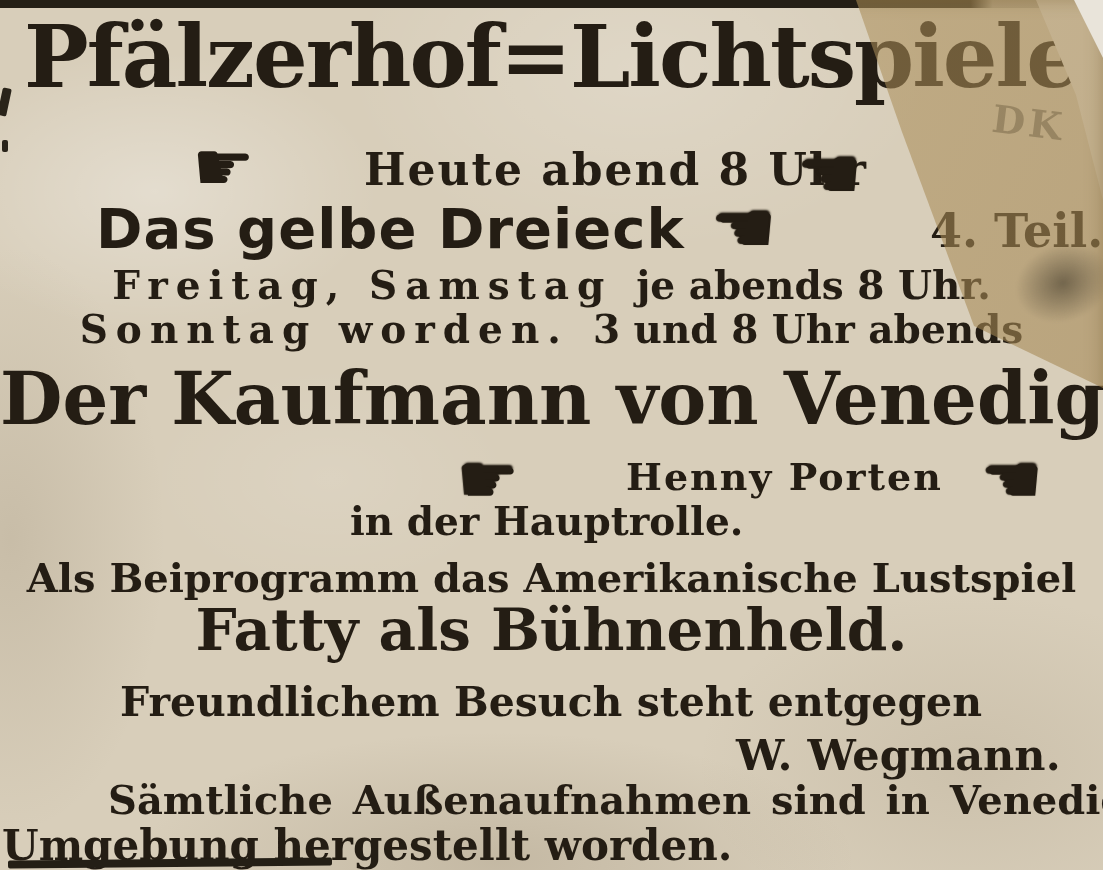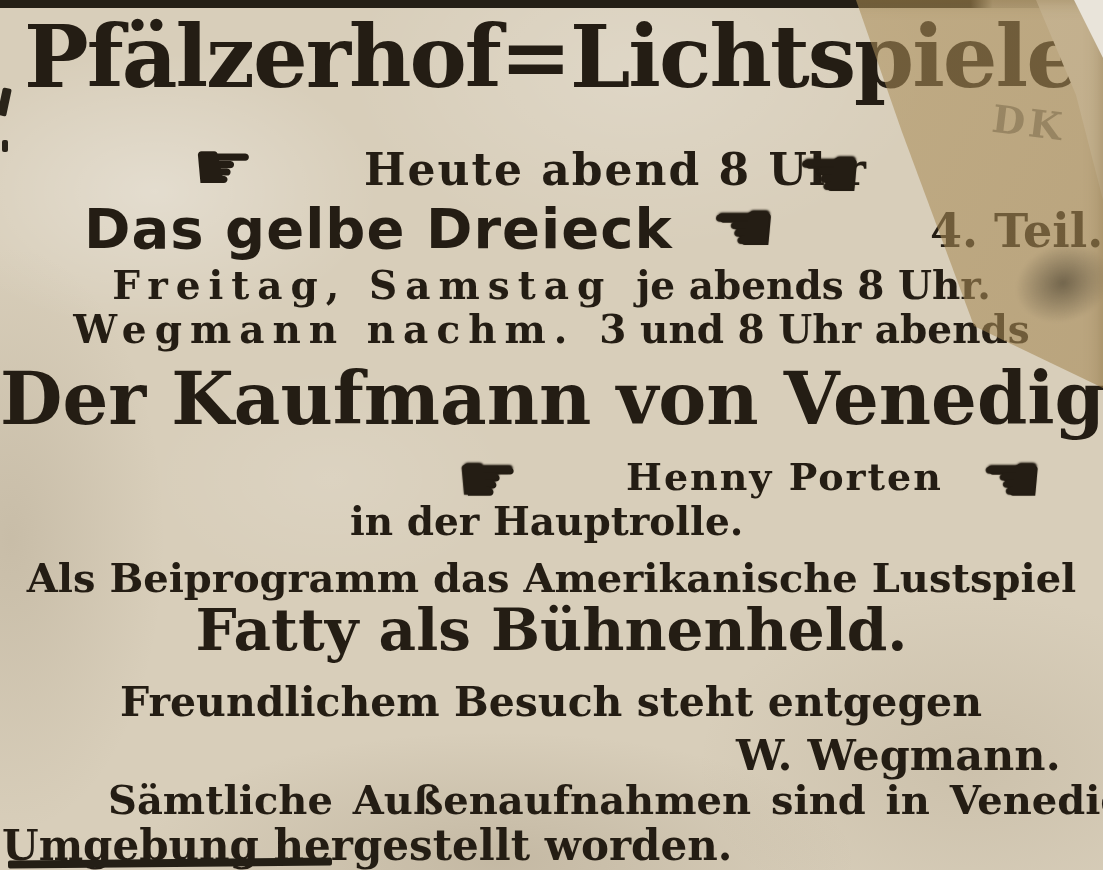--- a/index.html
+++ b/index.html
@@ -20,21 +20,21 @@
       radial-gradient(ellipse 320px 200px at 14% 22%, rgba(255,255,255,0.30), rgba(255,255,255,0) 70%),
       radial-gradient(ellipse 420px 260px at 58% 8%,  rgba(255,255,255,0.18), rgba(255,255,255,0) 70%),
       radial-gradient(ellipse 500px 180px at 45% 99%, rgba(116,99,72,0.20), rgba(116,99,72,0) 72%),
       radial-gradient(ellipse 220px 420px at 1% 62%,  rgba(116,99,72,0.16), rgba(116,99,72,0) 70%),
       radial-gradient(ellipse 380px 240px at 88% 88%, rgba(130,112,82,0.14), rgba(130,112,82,0) 72%),
       radial-gradient(ellipse 260px 160px at 30% 55%, rgba(255,255,255,0.10), rgba(255,255,255,0) 70%);
   }
   .line { position:absolute; white-space:nowrap; z-index:2; }
   .center { left:0; width:1103px; text-align:center; }
   .fraktur { font-family:"DejaVu Serif", serif; font-weight:bold; }
-  .grotesk { font-family:"DejaVu Sans", sans-serif; font-weight:bold; }
+  .grotesk { font-family:"DejaVu Sans", sans-serif; font-weight:bold;margin-left:12px; }
   .hand { font-family:"DejaVu Sans", sans-serif; font-weight:normal; line-height:1; }
   .blob { text-shadow: 0 0 3px #241d14, 2px 2px 0 #241d14, -2px 1px 1px #241d14, 1px -1px 2px #241d14; }
 
   .rule-top {
     position:absolute; left:0; top:0; width:1103px; height:8px; z-index:2;
     background:linear-gradient(90deg, #241f16 0%, #241f16 88%,
                rgba(36,31,22,0.18) 90%, rgba(36,31,22,0.18) 95%, #241f16 97%, #241f16 100%);
   }
   .rule-bottom {
     position:absolute; left:8px; top:859px; width:324px; height:8px; z-index:2;
@@ -106,21 +106,21 @@
   <span class="line hand blob hand-2">☚</span>
 
   <div class="line f1title grotesk">Das gelbe Dreieck</div>
   <span class="line hand blob hand-3">☚</span>
   <div class="line f1part fraktur">4. Teil.</div>
 
   <div class="line center sched1 fraktur">
     <span class="spaced">Freitag, Samstag</span><span>je abends 8 Uhr.</span>
   </div>
   <div class="line center sched2 fraktur">
-    <span class="spaced">Wegmann nachm.</span><span>3 und 8 Uhr abends</span>
+    <span class="spaced">Sonntag worden.</span><span>3 und 8 Uhr abends</span>
   </div>
 
   <div class="line center f2title fraktur">Der Kaufmann von Venedig.</div>
 
   <span class="line hand blob hand-4">☛</span>
   <div class="line f2star fraktur">Henny Porten</div>
   <span class="line hand blob hand-5">☚</span>
   <div class="line f2role fraktur">in der Hauptrolle.</div>
 
   <div class="line center f3intro fraktur">Als Beiprogramm das Amerikanische Lustspiel</div>

